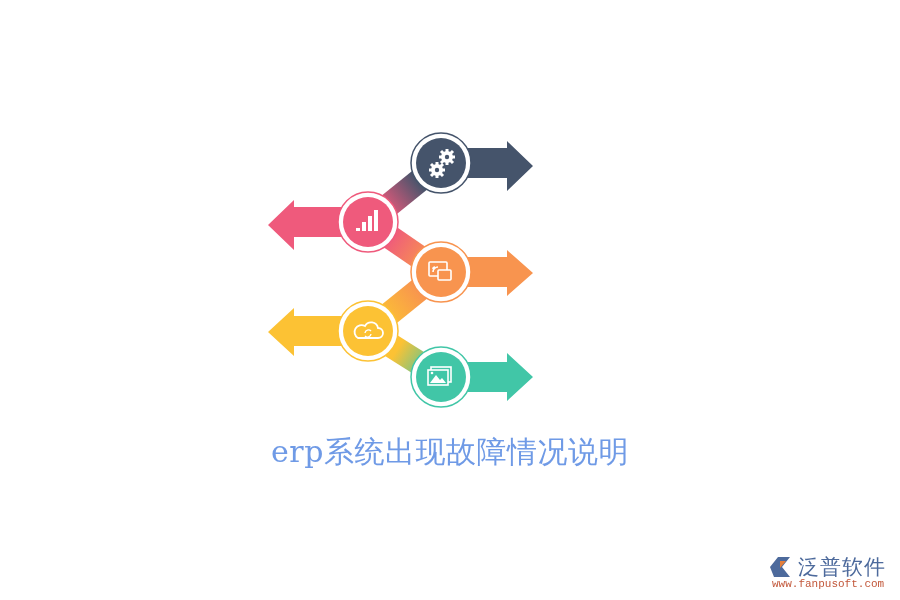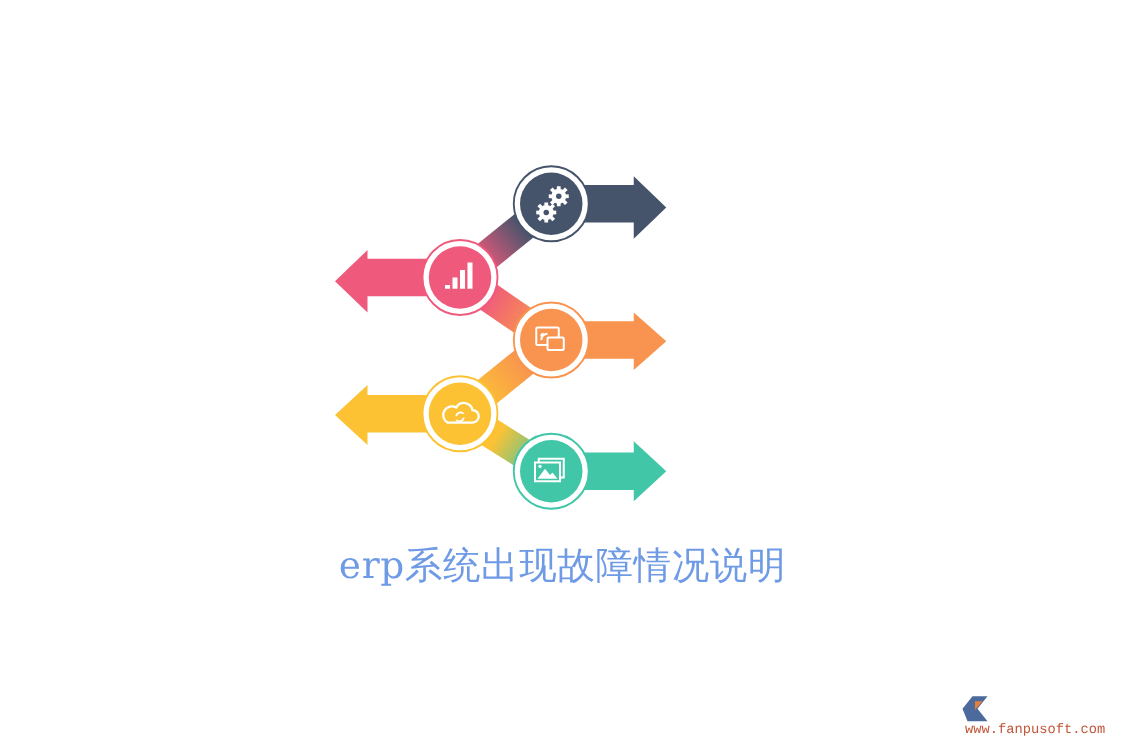--- a/index.html
+++ b/index.html
@@ -113,14 +113,15 @@
   </g>
 </svg>
 
 <div class="title">erp系统出现故障情况说明</div>
 
 <div class="logo">
   <svg class="logo-mark" viewBox="0 0 28 24">
     <path d="M10 2 L22 2 L14 12 L22 22 L6 22 L2 12 Z" fill="#4d6a9c"></path>
     <path d="M12 6 L18 6 L12 13 Z" fill="#e57f3a"></path>
   </svg>
+  <div class="logo-name">泛普软件</div>
   <div class="logo-url">www.fanpusoft.com</div>
 </div>
 
 </body></html>

